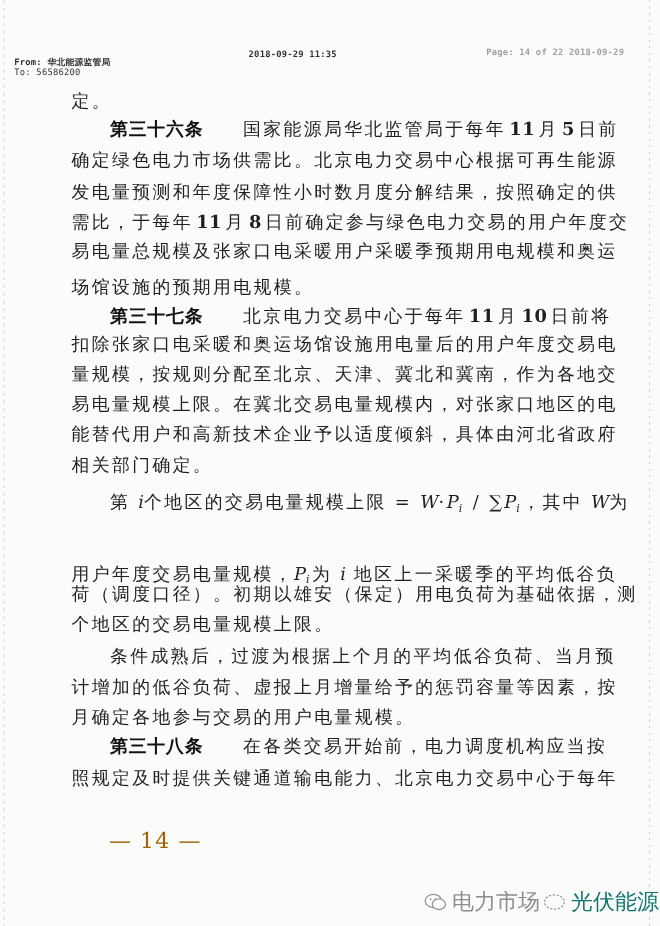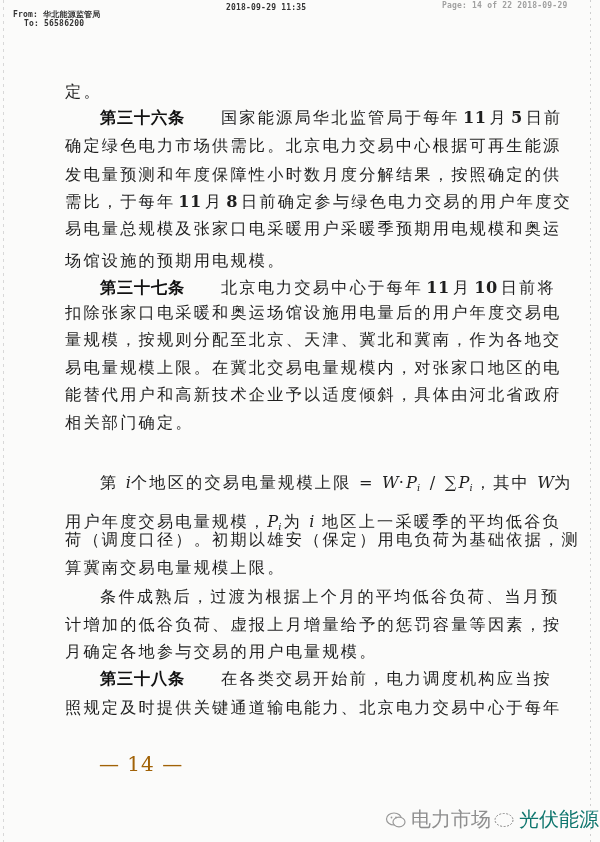--- a/index.html
+++ b/index.html
@@ -27,23 +27,24 @@
       width: 1px;
       background: repeating-linear-gradient(to bottom, #cfcfcf 0 2px, transparent 2px 6px);
     }
     .fax-header {
       position: absolute;
       font-family: "DejaVu Sans Mono", "Liberation Mono", monospace;
       font-size: 8px;
       color: #333;
       font-weight: bold;
       letter-spacing: 0.2px;
+      margin-top: 42px;
     }
     .fax-from { left: 13px; top: 9px; }
-    .fax-to { left: 24px; top: 19px; font-weight: bold; }
+    .fax-to { left: 13px; top: 19px; font-weight: normal; }
     .fax-time { left: 226px; top: 3px; }
     .fax-page { left: 442px; top: 1px; color: #8a8a8a; font-weight: bold; opacity: 0.8; filter: blur(0.4px); }
 
     .line {
       position: absolute;
       left: 65px;
       width: 442px;
       font-size: 16.2px;
       line-height: 20px;
       white-space: nowrap;
@@ -130,35 +131,35 @@
 <div class="line indent" style="top:278px">
   <span class="article-no">第三十七条</span><span>北京电力交易中心于每年</span><span class="num">11</span><span>月</span><span class="num">10</span><span>日前将</span>
 </div>
 
 <div class="line" style="top:303px">扣除张家口电采暖和奥运场馆设施用电量后的用户年度交易电</div>
 <div class="line" style="top:330px">量规模，按规则分配至北京、天津、冀北和冀南，作为各地交</div>
 <div class="line" style="top:358px">易电量规模上限。在冀北交易电量规模内，对张家口地区的电</div>
 <div class="line" style="top:385px">能替代用户和高新技术企业予以适度倾斜，具体由河北省政府</div>
 <div class="line" style="top:413px">相关部门确定。</div>
 
-<div class="line indent" style="top:473px">
+<div class="line indent" style="top:447px">
   <span>第</span>
   <span class="math">i</span><span>个地区的交易电量规模上限 =</span>
   <span class="math">W</span><span>·</span><span class="math">P</span><span class="sub">i</span><span> / ∑</span><span class="math">P</span><span class="sub">i</span><span>，其中</span>
   <span class="math">W</span><span>为</span>
 </div>
 
 <div class="line" style="top:512px">
   <span>用户年度交易电量规模，</span><span class="math">P</span><span class="sub">i</span><span>为</span>
   <span class="math">i</span>
   <span>地区上一采暖季的平均低谷负</span>
 </div>
 
 <div class="line" style="top:530px">荷（调度口径）。初期以雄安（保定）用电负荷为基础依据，测</div>
-<div class="line" style="top:558px">算冀南交易电量规模上限。</div>
+<div class="line" style="top:558px">个地区的交易电量规模上限。</div>
 <div class="line indent" style="top:587px">条件成熟后，过渡为根据上个月的平均低谷负荷、当月预</div>
 <div class="line" style="top:615px">计增加的低谷负荷、虚报上月增量给予的惩罚容量等因素，按</div>
 <div class="line" style="top:642px">月确定各地参与交易的用户电量规模。</div>
 
 <div class="line indent" style="top:669px">
   <span class="article-no">第三十八条</span><span>在各类交易开始前，电力调度机构应当按</span>
 </div>
 
 <div class="line" style="top:698px">照规定及时提供关键通道输电能力、北京电力交易中心于每年</div>
 

